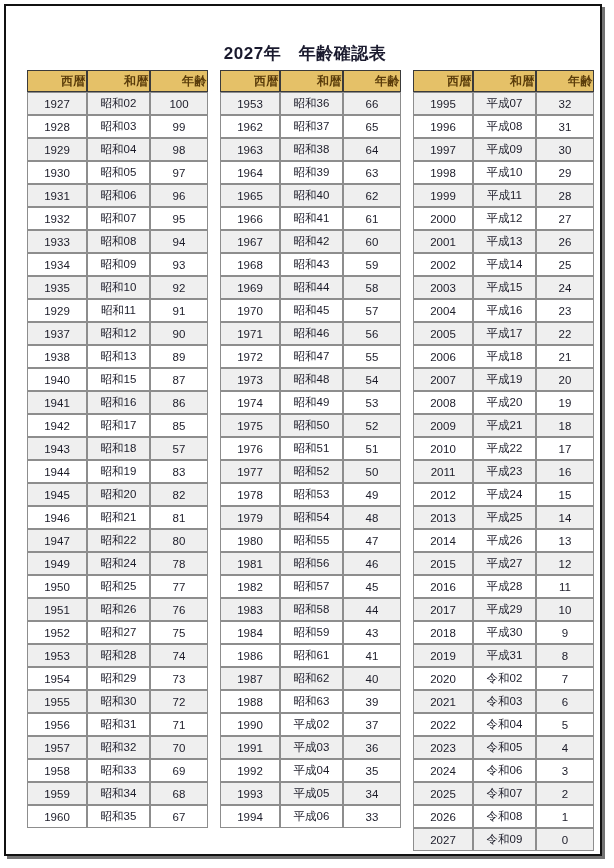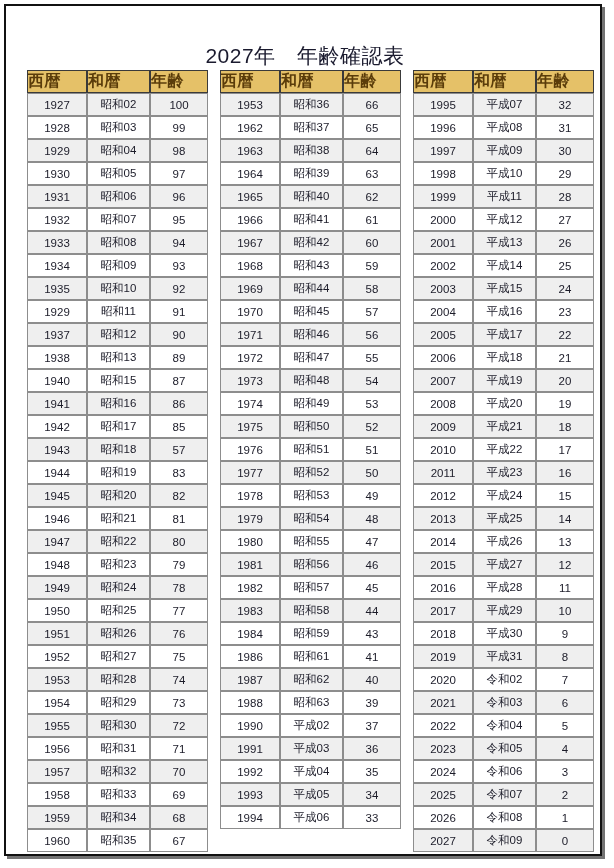--- a/index.html
+++ b/index.html
@@ -23,24 +23,25 @@
     border: 2px solid #111111;
     box-sizing: border-box;
     box-shadow: 3px 3px 0 0 rgba(0,0,0,0.55);
   }
   .page-title {
     position: absolute;
     left: 0;
     top: 36px;
     width: 598px;
     text-align: center;
-    font-size: 21px;
+    font-size: 17px;
     color: #1a1a2e;
     letter-spacing: 0.5px;
     white-space: pre;
+    font-weight: bold;
   }
   .tables {
     position: absolute;
     left: 21px;
     top: 64px;
     width: 566px;
     display: flex;
     flex-direction: row;
     gap: 12px;
   }
@@ -52,22 +53,22 @@
     font-size: 11.5px;
   }
   .year-table col.c-seireki { width: 60px; }
   .year-table col.c-wareki  { width: 63px; }
   .year-table col.c-nenrei  { width: 58px; }
   .year-table th {
     height: 20px;
     background: #e5c168;
     color: #5a3c0a;
     font-weight: bold;
-    font-size: 16px;
-    text-align: left;
+    font-size: 12px;
+    text-align: right;
     border: 1px solid #3a3a3a;
     padding: 0;
     letter-spacing: 0.5px;
   }
   .year-table td {
     height: 21px;
     text-align: center;
     color: #1b1b28;
     border: 1px solid #8d8d8d;
     padding: 0;
@@ -201,25 +202,20 @@
             <tr class="even">
               <td>1946</td>
               <td>昭和21</td>
               <td>81</td>
             </tr>
             <tr class="odd">
               <td>1947</td>
               <td>昭和22</td>
               <td>80</td>
             </tr>
-            <tr class="even">
-              <td>1948</td>
-              <td>昭和23</td>
-              <td>79</td>
-            </tr>
             <tr class="odd">
               <td>1949</td>
               <td>昭和24</td>
               <td>78</td>
             </tr>
             <tr class="even">
               <td>1950</td>
               <td>昭和25</td>
               <td>77</td>
             </tr>

